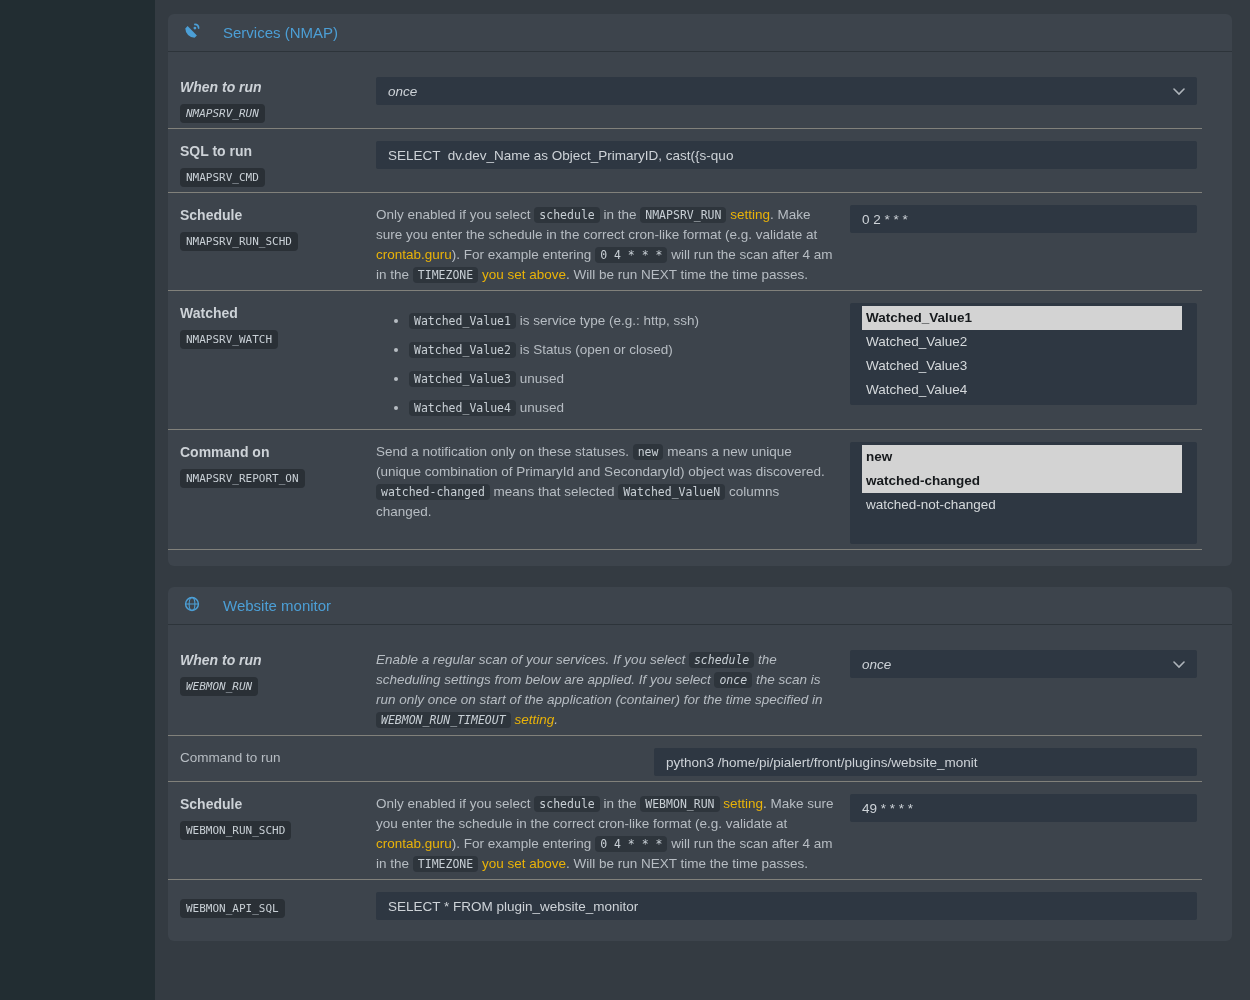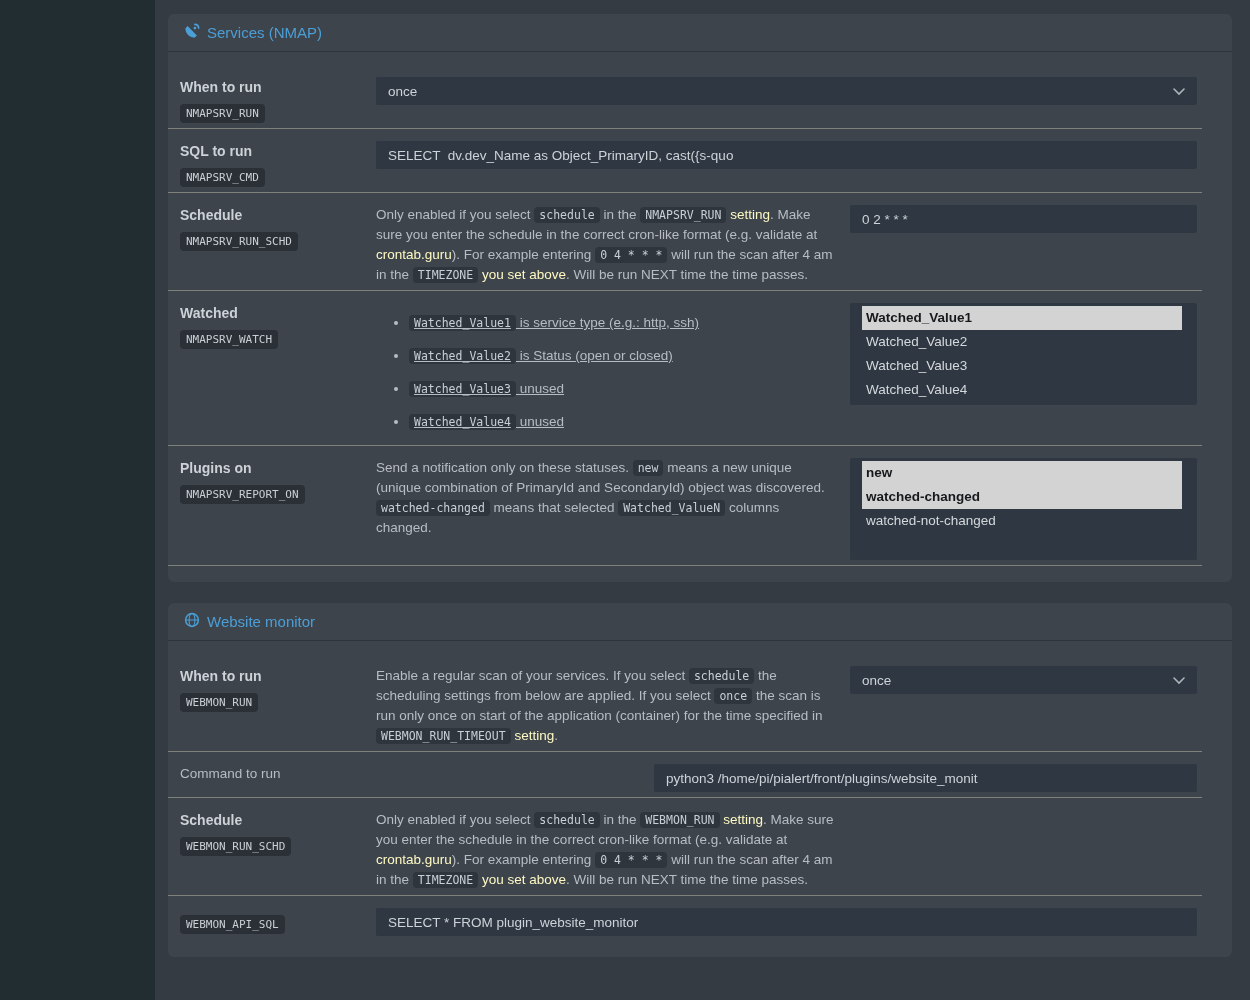--- a/index.html
+++ b/index.html
@@ -1,39 +1,39 @@
 <!DOCTYPE html>
 <html><head>
 <meta charset="utf-8">
 <style>
   html,body{margin:0;padding:0;width:1250px;height:1000px;overflow:hidden;
     background:#343b42;font-family:"Liberation Sans","DejaVu Sans",sans-serif;}
   .app{display:flex;width:1250px;height:1000px;}
   .sidebar{width:155px;flex:none;background:#222d32;}
   .content{flex:1;box-sizing:border-box;padding:14px 18px 0 13px;}
   .panel{background:#3d444c;border-radius:6px;margin-bottom:21px;overflow:hidden;}
-  .panel-header{display:flex;align-items:center;gap:7px;padding:9px 16px;height:19px;
+  .panel-header{display:flex;align-items:center;gap:23px;padding:9px 16px;height:19px;
     border-bottom:1px solid #2d343a;color:#4c9fd6;font-size:15px;}
   .panel-header .ttl{color:#4c9fd6;}
   .panel-body{padding-bottom:16px;}
   .srow{display:flex;padding:12px 35px 5px 12px;}
-  .srow.first{padding-top:25px;}
+  .srow.first{padding-top:25px;font-style:italic;}
   .col-name{width:196px;flex:none;box-sizing:border-box;padding-right:14px;}
   .setting-name{font-weight:bold;color:#cdd2d7;font-size:14px;line-height:20px;}
   .code-badge{display:inline-block;margin-top:7px;background:#2a3036;color:#c8cfd5;
     font-family:"DejaVu Sans Mono","Liberation Mono",monospace;font-size:11px;
     padding:3px 6px;border-radius:4px;}
   .col-desc{width:460px;flex:none;color:#b7bdc3;font-size:13.5px;line-height:20px;margin-right:14px;}
   .col-desc p{margin:0;}
   .inline-code{background:#2e353c;color:#c8cfd5;
     font-family:"DejaVu Sans Mono","Liberation Mono",monospace;font-size:11.5px;
     padding:1px 5px;border-radius:4px;}
-  .desc-link{color:#fef9c3;text-decoration:none;}
+  .desc-link{color:#eab308;text-decoration:none;}
   ul.bullets{margin:5px 0 0;padding-left:33px;}
-  ul.bullets li{margin:0 0 3px;line-height:30px;text-decoration:underline;}
+  ul.bullets li{margin:0 0 3px;line-height:25px;}
   .col-input{flex:1;min-width:0;}
   .select{height:28px;background:#2e3742;border-radius:2px;display:flex;align-items:center;
     justify-content:space-between;padding:0 12px;color:#ced3d8;font-size:13.5px;cursor:pointer;}
   .text-input{display:block;width:100%;box-sizing:border-box;height:28px;background:#2e3742;
     border:none;border-radius:2px;color:#ced3d8;font-size:13.5px;padding:0 10px 0 12px;
     font-family:"Liberation Sans","DejaVu Sans",sans-serif;outline:none;}
   .listbox{height:102px;box-sizing:border-box;background:#2e3742;border-radius:2px;
     padding:3px 15px 3px 12px;overflow:hidden;}
   .list-option{height:24px;line-height:24px;padding-left:4px;font-size:13.5px;color:#d5d9dc;}
   .list-option.selected{background:#d3d3d3;color:#16191c;font-weight:600;}
@@ -99,21 +99,21 @@
                 <div class="listbox">
                   <div class="list-option selected">Watched_Value1</div>
                   <div class="list-option">Watched_Value2</div>
                   <div class="list-option">Watched_Value3</div>
                   <div class="list-option">Watched_Value4</div>
                 </div>
               </div>
             </div>
             <hr class="divider">
             <div class="srow">
-              <div class="col-name"><div class="setting-name">Plugins on</div><span class="code-badge">NMAPSRV_REPORT_ON</span></div>
+              <div class="col-name"><div class="setting-name">Command on</div><span class="code-badge">NMAPSRV_REPORT_ON</span></div>
               <div class="col-desc">
                 <p><span>Send a notification only on these statuses. </span><code class="inline-code">new</code><span> means a new unique (unique combination of PrimaryId and SecondaryId) object was discovered. </span><code class="inline-code">watched-changed</code><span> means that selected </span><code class="inline-code">Watched_ValueN</code><span> columns changed.</span></p>
               </div>
               <div class="col-input">
                 <div class="listbox">
                   <div class="list-option selected">new</div>
                   <div class="list-option selected">watched-changed</div>
                   <div class="list-option">watched-not-changed</div>
                 </div>
               </div>
@@ -153,20 +153,23 @@
               <div class="col-input">
                 <input class="text-input" type="text" value="python3 /home/pi/pialert/front/plugins/website_monit" style="">
               </div>
             </div>
             <hr class="divider">
             <div class="srow">
               <div class="col-name"><div class="setting-name">Schedule</div><span class="code-badge">WEBMON_RUN_SCHD</span></div>
               <div class="col-desc">
                 <p><span>Only enabled if you select </span><code class="inline-code">schedule</code><span> in the </span><code class="inline-code">WEBMON_RUN</code><span> </span><a class="desc-link" href="#">setting</a><span>. Make sure you enter the schedule in the correct cron-like format (e.g. validate at </span><a class="desc-link" href="#">crontab.guru</a><span>). For example entering </span><code class="inline-code">0 4 * * *</code><span> will run the scan after 4 am in the </span><code class="inline-code">TIMEZONE</code><span> </span><a class="desc-link" href="#">you set above</a><span>. Will be run NEXT time the time passes.</span></p>
               </div>
+              <div class="col-input">
+                <input class="text-input" type="text" value="49 * * * *" style="">
+              </div>
             </div>
             <hr class="divider">
             <div class="srow">
               <div class="col-name"><span class="code-badge">WEBMON_API_SQL</span></div>
               <div class="col-input">
                 <input class="text-input" type="text" value="SELECT * FROM plugin_website_monitor" style="">
               </div>
             </div>
           </div>
         </section>

